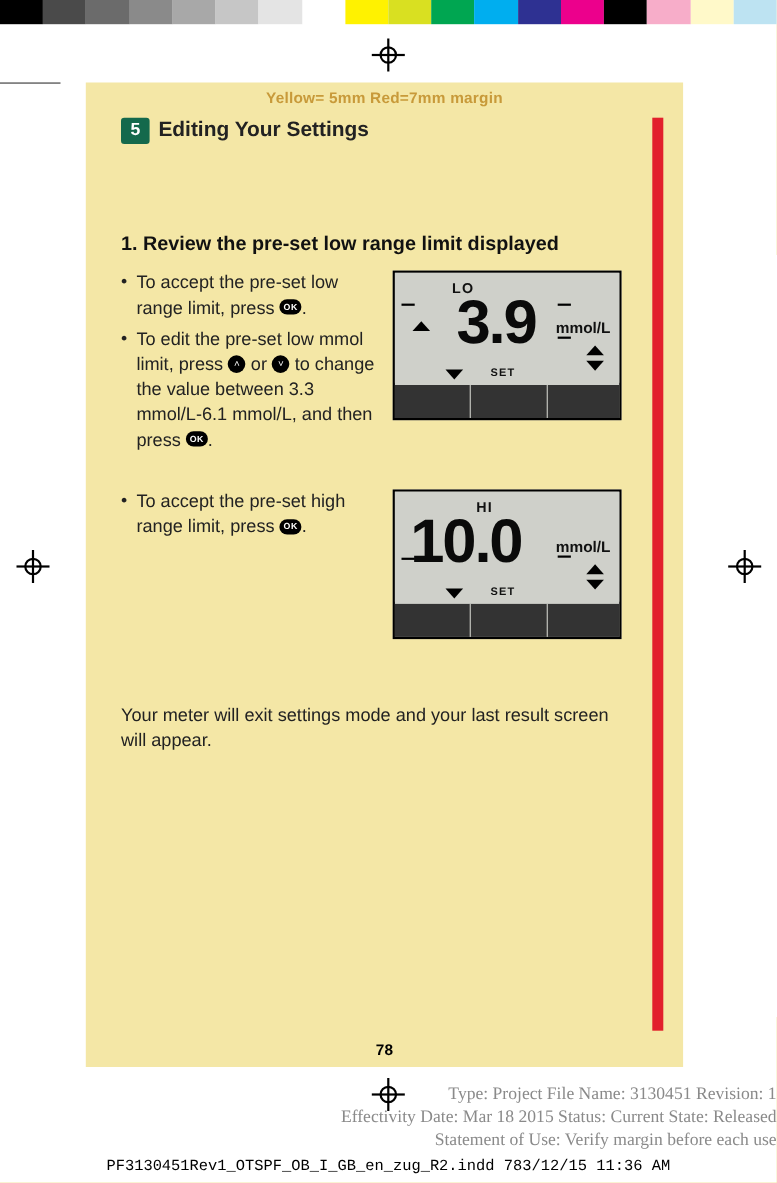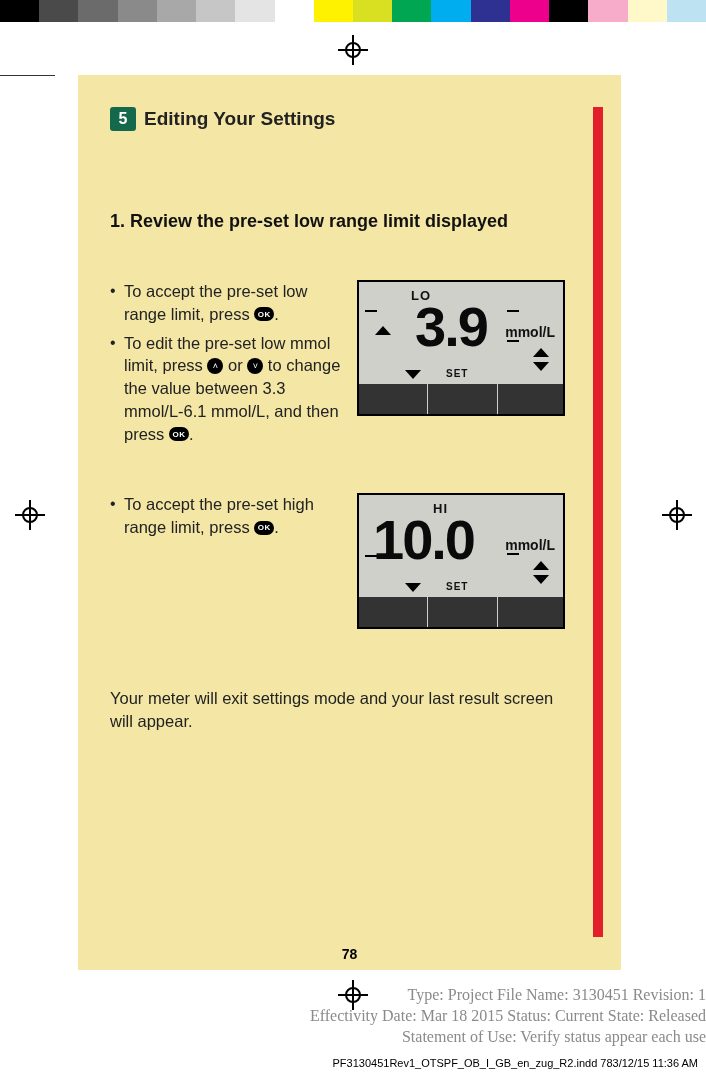--- a/index.html
+++ b/index.html
@@ -100,21 +100,20 @@
     position: relative;
     margin-bottom: 34px;
     min-height: 160px;
   }
   .step-text {
     width: 235px;
     font-size: 16.5px;
     line-height: 1.38;
     color: #222;
     font-family: Arial, sans-serif;
-    margin-top: 48px;
   }
   .step-text ul { list-style: none; }
   .step-text li { position: relative; padding-left: 14px; margin-bottom: 6px; }
   .step-text li::before {
     content: "•";
     position: absolute; left: 0; top: 0;
     font-size: 16px;
   }
   .ok-icon, .arrow-icon {
     display: inline-flex;
@@ -225,24 +224,24 @@
     font-family: Georgia, "Times New Roman", serif;
     color: #8a8a8a;
     font-size: 16px;
     line-height: 1.3;
   }
   .meta1 { top: 985px; }
   .footer-line {
     position: absolute;
     bottom: 6px; left: 8px; right: 8px;
     display: flex;
-    justify-content: flex-end;
-    font-size: 11px;
+    justify-content: center;
+    font-size: 14px;
     color: #000;
-    font-family: Liberation Sans, sans-serif;
+    font-family: Liberation Mono, monospace;
   }
 </style>
 </head>
 <body>
 
 <div class="colorbar">
   <div style="background:#000"></div>
     <div style="background:#4a4a4a"></div>
     <div style="background:#6b6b6b"></div>
   <div style="background:#8a8a8a"></div>
@@ -271,20 +270,21 @@
     <div class="circ"></div>
   </div>
 <div class="regmark right">
     <div class="circ"></div>
   </div>
 <div class="regmark bottom">
     <div class="circ"></div>
   </div>
 
 <div class="page">
+  <div class="margin-note">Yellow= 5mm  Red=7mm margin</div>
   <div class="red-bar-right"></div>
 
   <div class="content">
 
     <div class="section-title">
       <span class="section-badge">5</span>
       <span>Editing Your Settings</span>
     </div>
 
     <div class="step-heading">1. Review the pre-set low range limit displayed</div>
@@ -345,19 +345,19 @@
 
     <div class="closing-text">Your meter will exit settings mode and your last result screen will appear.</div>
   </div>
 
   <div class="page-number">78</div>
 </div>
 
 <div class="meta meta1">
   <div>Type: Project File  Name: 3130451  Revision: 1</div>
   <div>Effectivity Date: Mar 18 2015      Status: Current     State: Released</div>
-  <div>Statement of Use: Verify status appear each use</div>
+  <div>Statement of Use: Verify margin before each use</div>
 </div>
 
 <div class="footer-line">
   <span>PF3130451Rev1_OTSPF_OB_I_GB_en_zug_R2.indd   78</span>
   <span>3/12/15   11:36 AM</span>
 </div>
 
 </body></html>

